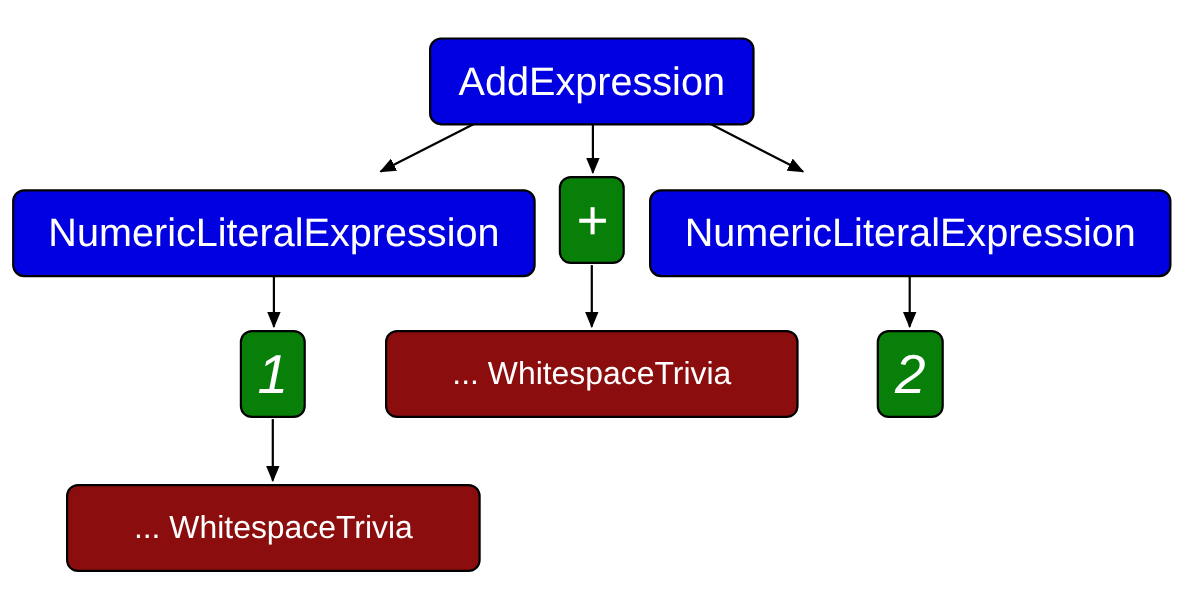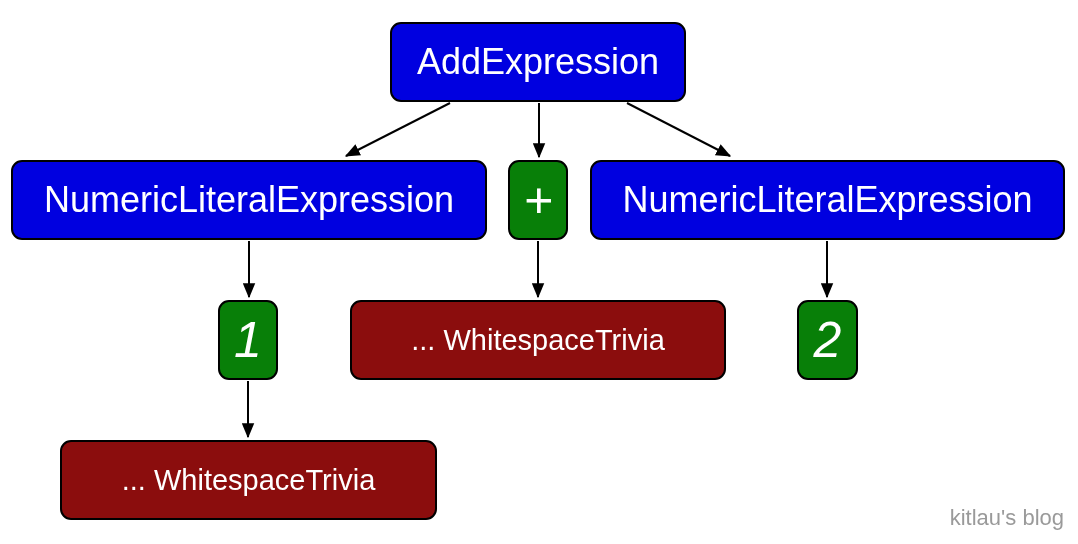--- a/index.html
+++ b/index.html
@@ -35,21 +35,21 @@
     position: absolute;
     box-sizing: border-box;
     display: flex;
     align-items: center;
     justify-content: center;
     color: var(--node-text);
     border: 2.5px solid var(--node-border);
     border-radius: 11px;
     white-space: nowrap;
   }
-  .expr   { background: var(--expr-fill);   font-size: 36px; }
+  .expr   { background: var(--expr-fill);   font-size: 36px; margin-top: 12px; }
   .trivia { background: var(--trivia-fill); font-size: 29px; }
   .token  { background: var(--token-fill);  font-size: 50px; font-style: italic; }
   .watermark {
     position: absolute;
     right: 14px;
     bottom: 13px;
     font-size: 22px;
     color: var(--wm);
   }
 </style>
@@ -82,15 +82,14 @@
   <div class="node expr" style="left:590px; top:160px; width:475px; height:80px;">NumericLiteralExpression</div>
 
   <div class="node token" style="left:218px; top:300px; width:60px;  height:80px;">1</div>
 
   <div class="node trivia" style="left:350px; top:300px; width:376px; height:80px;">... WhitespaceTrivia</div>
 
   <div class="node token" style="left:797px; top:300px; width:61px;  height:80px;">2</div>
 
   <div class="node trivia" style="left:60px;  top:440px; width:377px; height:80px;">... WhitespaceTrivia</div>
 
-  <div class="watermark">kitlau's blog</div>
 
 </div>
 
 </body></html>

